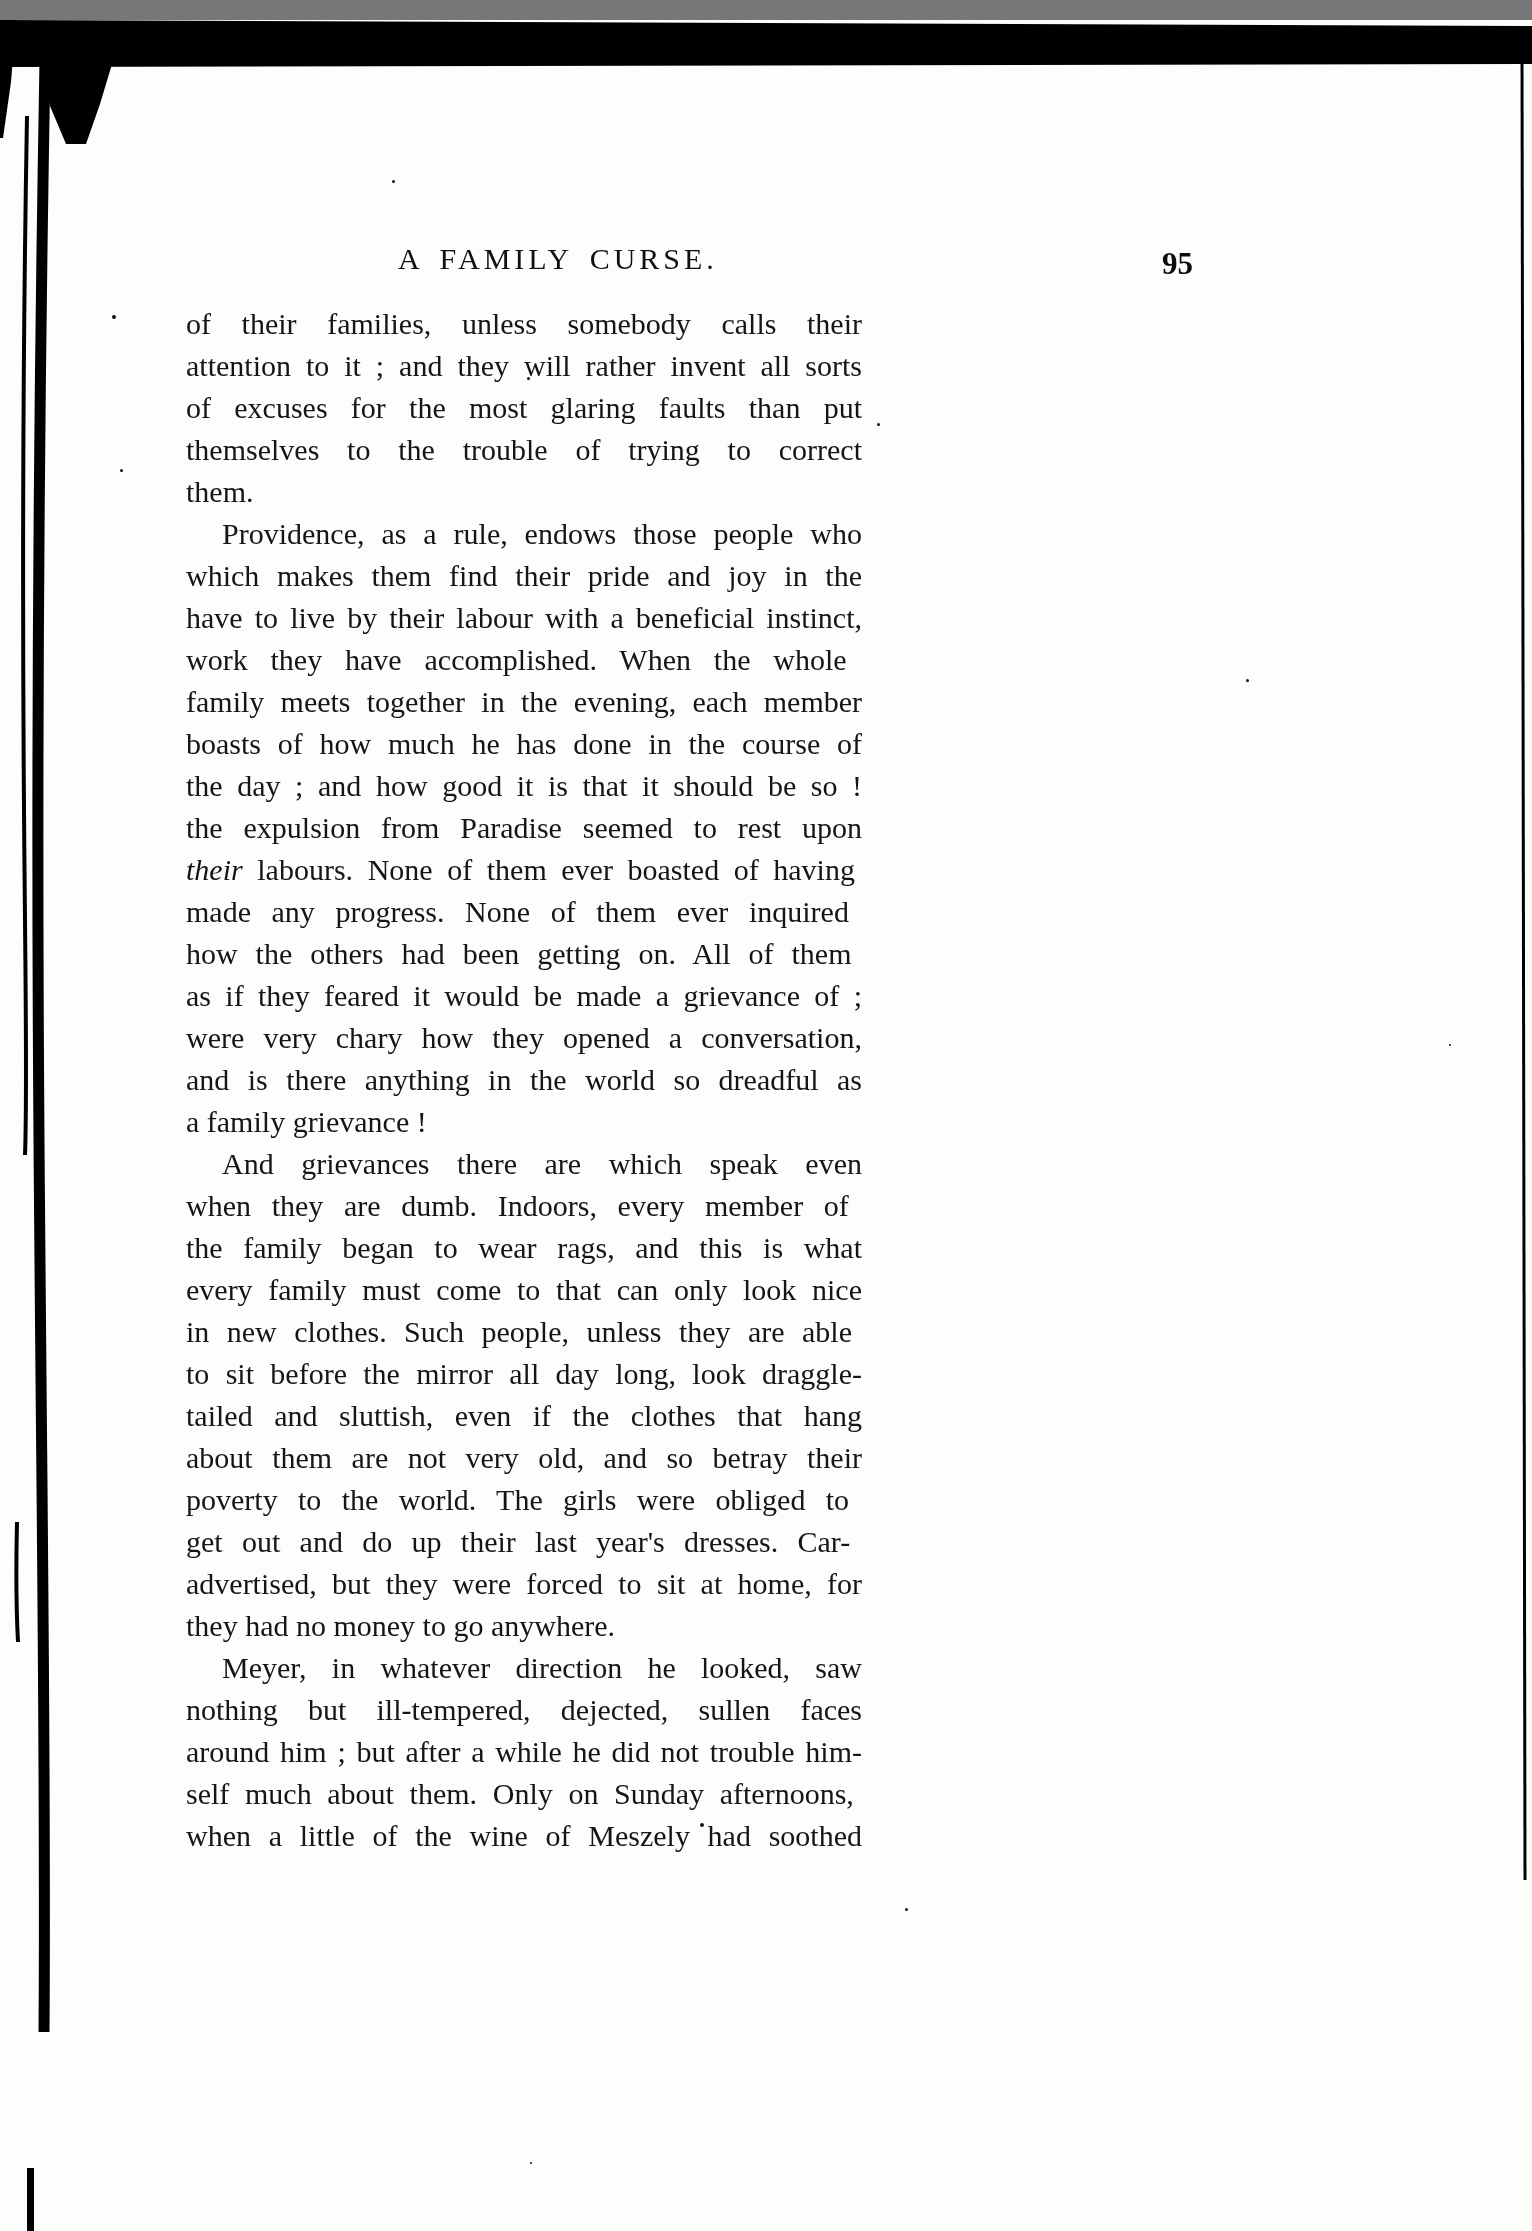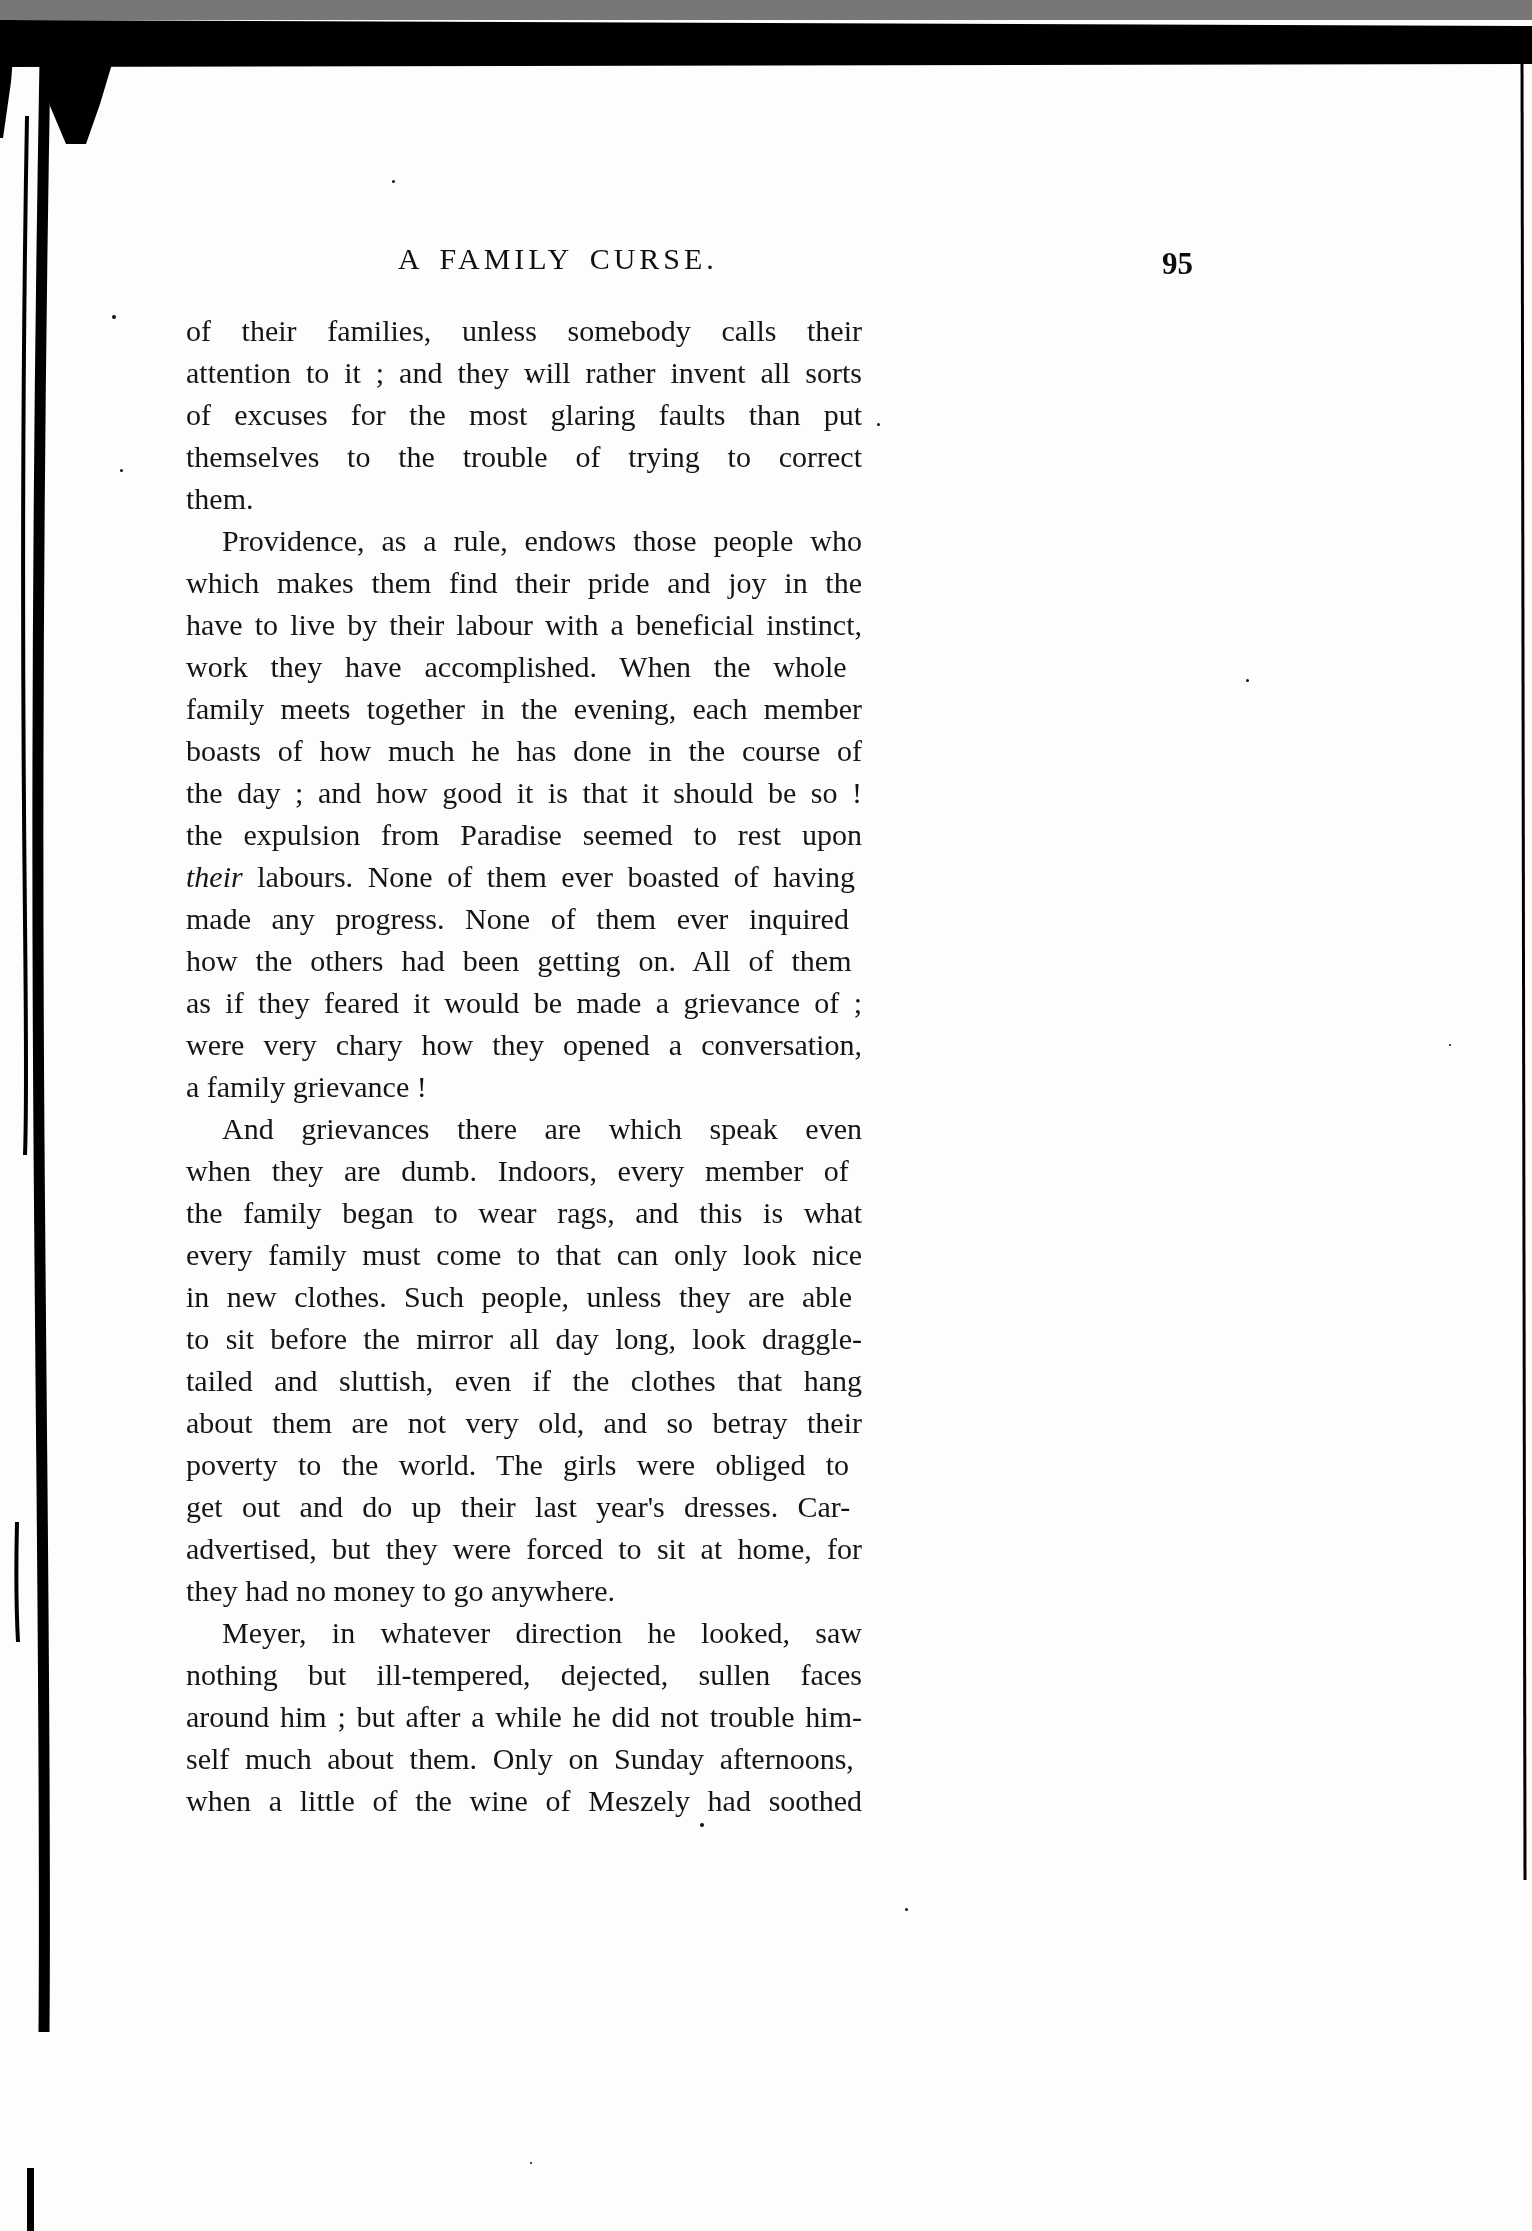--- a/index.html
+++ b/index.html
@@ -27,21 +27,21 @@
   }
   .page-number{
     position:absolute;
     left:1162px;top:226px;
     font-size:31px;
     font-weight:bold;
     color:#0c0c0c;
   }
   .body-text{
     position:absolute;
-    left:186px;top:290px;
+    left:186px;top:283px;
     width:676px;
     font-size:30px;
     line-height:42px;
     color:#151515;
   }
   .body-text .line{
     white-space:nowrap;
     min-height:42px;
   }
   .body-text .line.indent{ text-indent:36px; }
@@ -99,20 +99,21 @@
       <div class="line" style="display: block; word-spacing: 15.37px;">work they have accomplished.  When the whole</div>
       <div class="line" style="display: block; word-spacing: 8.75px;">family meets together in the evening, each member</div>
       <div class="line" style="display: block; word-spacing: 9.28px;">boasts of how much he has done in the course of</div>
       <div class="line" style="display: block; word-spacing: 7.07px;">the day ; and how good it is that it should be so !</div>
       <div class="line" style="display: block; word-spacing: 13.38px;">the expulsion from Paradise seemed to rest upon</div>
       <div class="line" style="display: block; word-spacing: 7.07px;"><i>their</i> labours.  None of them ever boasted of having</div>
       <div class="line" style="display: block; word-spacing: 13.06px;">made any progress.  None of them ever inquired</div>
       <div class="line" style="display: block; word-spacing: 10.44px;">how the others had been getting on.  All of them</div>
       <div class="line" style="display: block; word-spacing: 6.86px;">as if they feared it would be made a grievance of ;</div>
       <div class="line" style="display: block; word-spacing: 11.6px;">were very chary how they opened a conversation,</div>
+      <div class="line" style="display: block; word-spacing: 10.96px;">and is there anything in the world so dreadful as</div>
       <div class="line no-stretch" style="display: block;">a family grievance !</div>
       <div class="line indent" style="display: block; word-spacing: 20.04px;">And grievances there are which speak even</div>
       <div class="line" style="display: block; word-spacing: 13.17px;">when they are dumb.  Indoors, every member of</div>
       <div class="line" style="display: block; word-spacing: 13.09px;">the family began to wear rags, and this is what</div>
       <div class="line" style="display: block; word-spacing: 8.18px;">every family must come to that can only look nice</div>
       <div class="line" style="display: block; word-spacing: 9.94px;">in new clothes.  Such people, unless they are able</div>
       <div class="line" style="display: block; word-spacing: 8.83px;">to sit before the mirror all day long, look draggle-</div>
       <div class="line" style="display: block; word-spacing: 14px;">tailed and sluttish, even if the clothes that hang</div>
       <div class="line" style="display: block; word-spacing: 11.98px;">about them are not very old, and so betray their</div>
       <div class="line" style="display: block; word-spacing: 12.87px;">poverty to the world.  The girls were obliged to</div>

